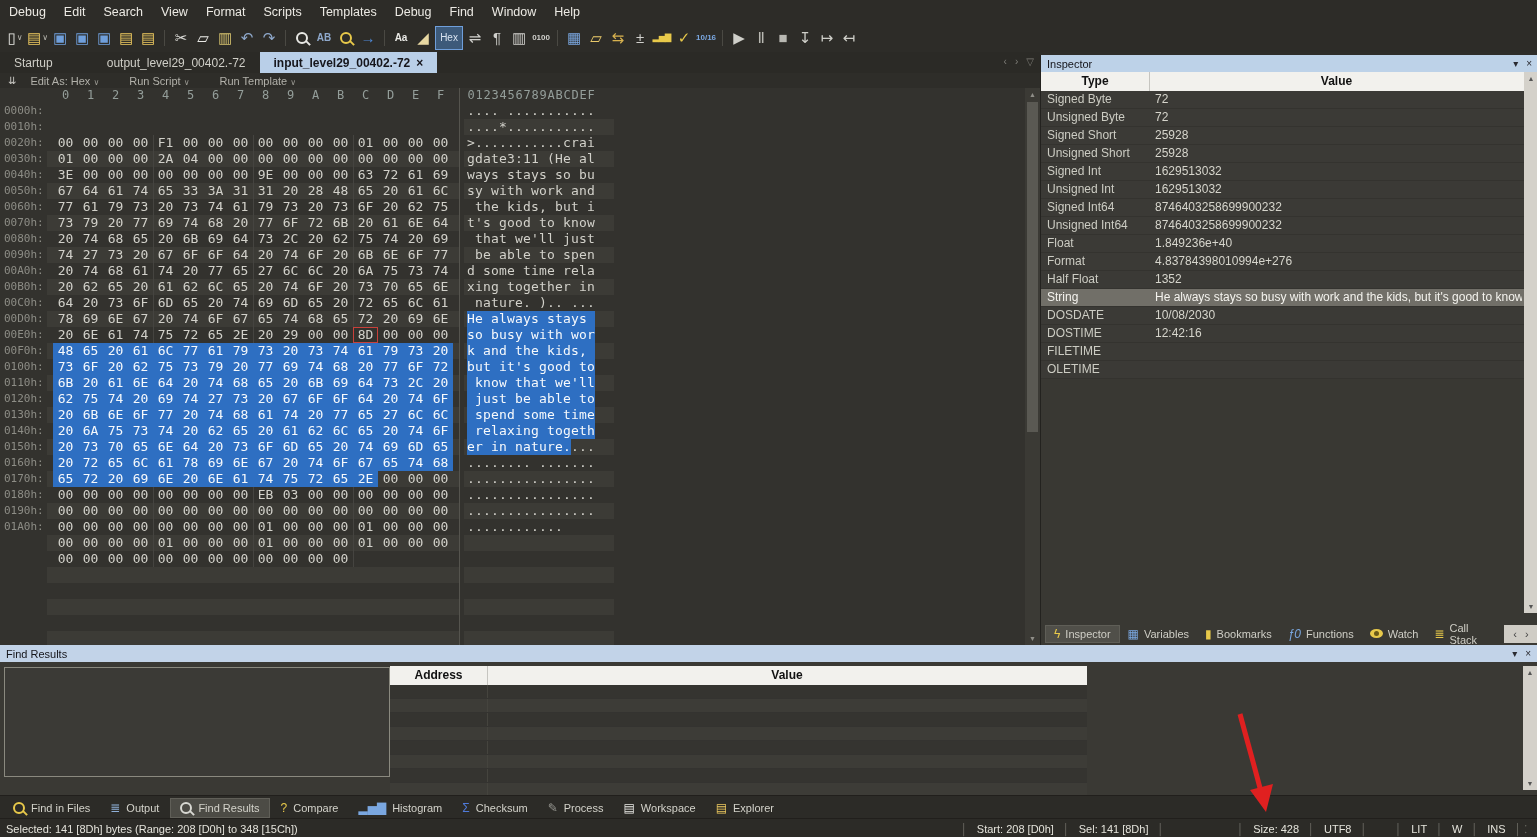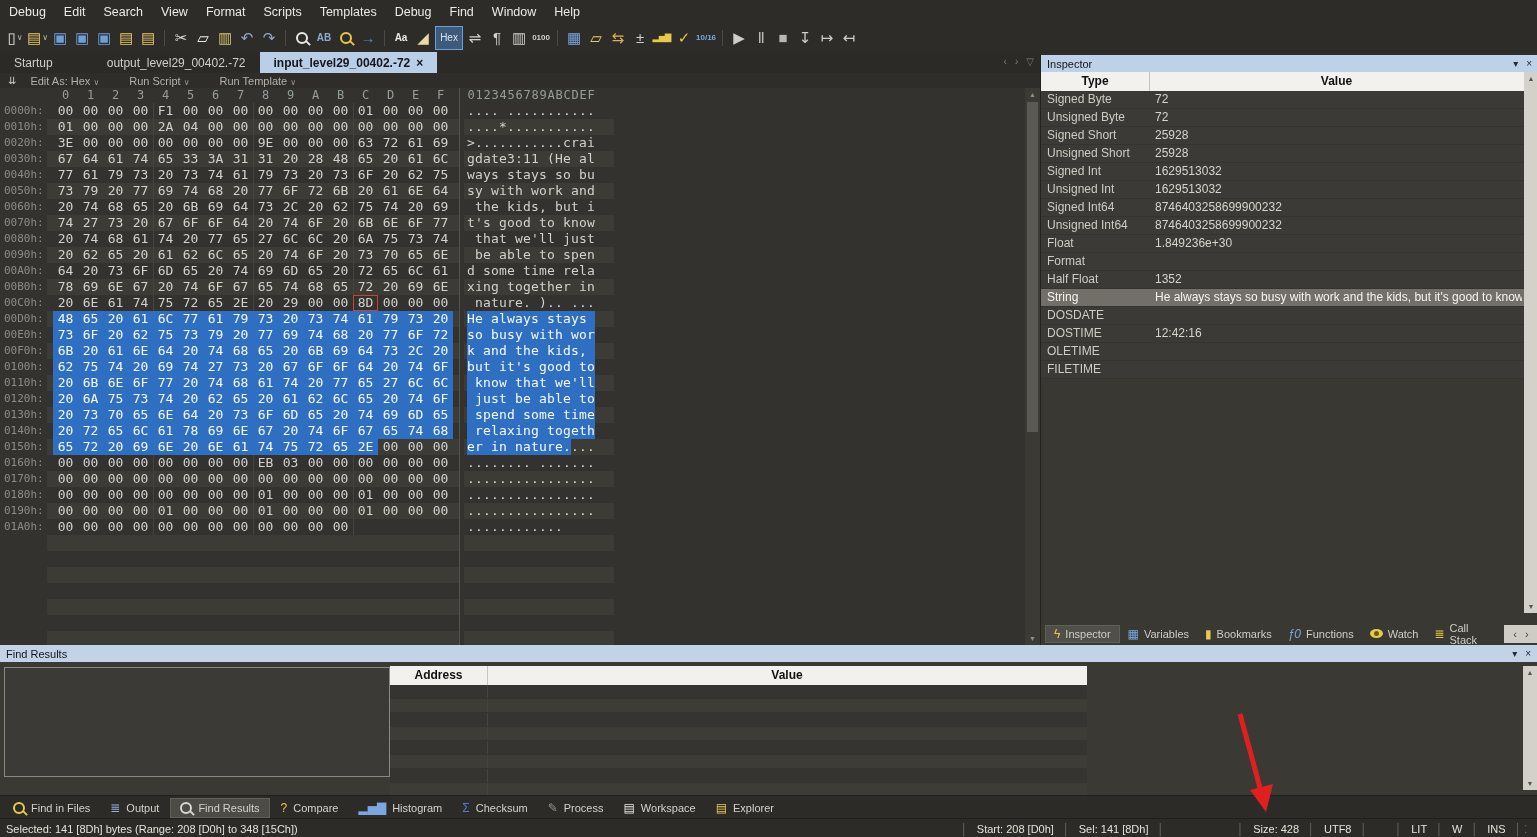--- a/index.html
+++ b/index.html
@@ -39,21 +39,21 @@
   .subbar .dd .dc{font-size:8px;color:#9b9a93;}
   
   .editor{position:absolute;left:0;top:88px;width:1025px;height:557px;background:#33322e;
           font-family:"DejaVu Sans Mono",monospace;}
   .hexhead{position:absolute;top:0;left:0;height:15px;width:100%;color:#949e9a;font-size:12px;}
   .hexhead .hc{position:absolute;top:0;width:25px;text-align:center;}
   .hexhead .ac{position:absolute;top:0;width:8px;text-align:center;}
   .hexrows{position:absolute;top:15px;left:0;width:100%;}
   .hrow{height:16px;line-height:16px;position:relative;}
   .addr{position:absolute;left:4px;width:43px;color:#8d8d86;font-size:11px;}
-  .hcells{position:absolute;left:47px;width:412px;height:16px;}
+  .hcells{position:absolute;left:47px;width:412px;height:16px;margin-top:32px;}
   .acells{position:absolute;left:464px;width:150px;height:16px;}
   .stripe1{background:#33322e;}
   .stripe2{background:#3c3b36;}
   .gline{position:absolute;top:0;bottom:0;width:1px;background:#454440;}
   .bcell{position:absolute;top:0;width:25px;height:16px;text-align:center;font-size:13px;color:#d2d1ca;}
   .acell{position:absolute;top:0;width:8px;height:16px;text-align:center;font-size:13px;color:#d2d1ca;}
   .selbyte{background:#2e6fc2;color:#f6f9fc;}
   .redbox{box-shadow:inset 0 0 0 1px #c9403a;}
   .vdiv{position:absolute;left:459px;top:0;bottom:0;width:1px;background:#55544e;}
   .esb{position:absolute;left:1025px;top:88px;width:15px;height:557px;background:#3b3a35;}
@@ -1519,46 +1519,48 @@
         <div class="irow">
           <span class="ilab">Signed Int64</span>
           <span class="ival">8746403258699900232</span>
         </div>
         <div class="irow">
           <span class="ilab">Unsigned Int64</span>
           <span class="ival">8746403258699900232</span>
         </div>
         <div class="irow">
           <span class="ilab">Float</span>
-          <span class="ival">1.849236e+30</span>
+          <span class="ival">1.849236e+40</span>
         </div>
         <div class="irow">
           <span class="ilab">Format</span>
+          <span class="ival">4.83784398010994e+276</span>
         </div>
         <div class="irow">
           <span class="ilab">Half Float</span>
           <span class="ival">1352</span>
         </div>
         <div class="irow hl">
           <span class="ilab">String</span>
           <span class="ival">He always stays so busy with work and the kids, but it's good to know...</span>
         </div>
         <div class="irow">
           <span class="ilab">DOSDATE</span>
+          <span class="ival">10/08/2030</span>
         </div>
         <div class="irow">
           <span class="ilab">DOSTIME</span>
           <span class="ival">12:42:16</span>
         </div>
         <div class="irow">
+          <span class="ilab">FILETIME</span>
+          <span class="ival"></span>
+        </div>
+        <div class="irow">
           <span class="ilab">OLETIME</span>
-          <span class="ival"></span>
-        </div>
-        <div class="irow">
-          <span class="ilab">FILETIME</span>
           <span class="ival"></span>
         </div>
       </div>
     <div class="isb">
       <div class="ar" style="top:0;">▲</div>
       <div class="ar" style="bottom:0;">▼</div>
     </div>
     <div class="itabs">
         <span class="itab active">
           <span class="bicon" style="color: rgb(232, 201, 74);">ϟ</span>

